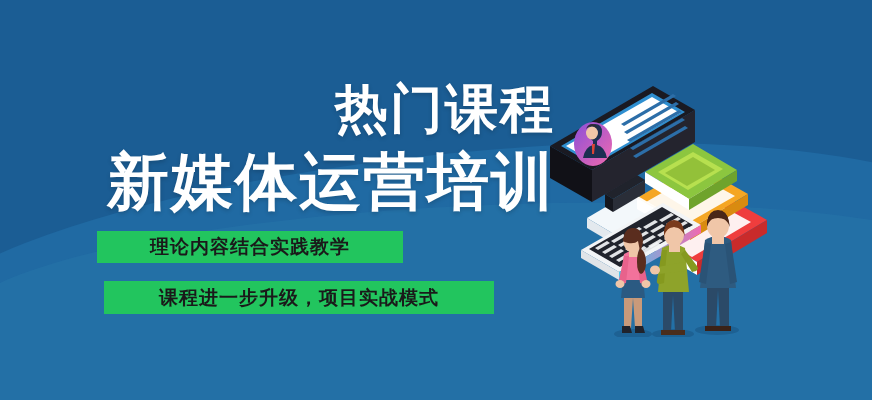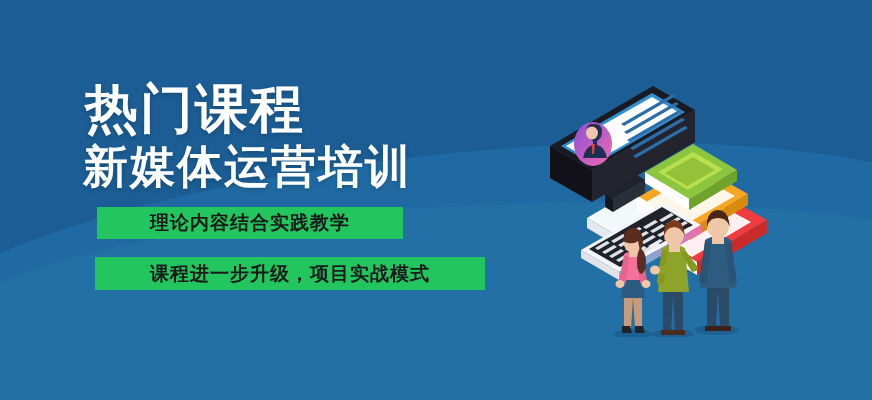--- a/index.html
+++ b/index.html
@@ -46,42 +46,43 @@
     top:82px;
     width:470px;
   }
   .headline1,.headline2{
     color:#ffffff;
     font-weight:bold;
     letter-spacing:2px;
     line-height:1;
     white-space:nowrap;
     text-shadow:0 2px 4px rgba(0,0,0,.18);
+    text-align:right;
   }
   .headline1{ font-size:53px; margin:0 0 6px 0; }
-  .headline2{ font-size:45px; margin:9px 0 16px -2px; }
+  .headline2{ font-size:62px; margin:16px 0 16px -2px; }
 
   .tagbox{
     background:#22c55e;
     color:#1a1a1a;
     font-size:19px;
     font-weight:bold;
     letter-spacing:1px;
     display:inline-block;
     text-align:center;
     white-space:nowrap;
     box-sizing:border-box;
   }
   .tagbox1{
     width:306px;height:32px;line-height:32px;
     margin:2px 0 0 12px;
   }
   .tagbox2{
     width:390px;height:33px;line-height:33px;
-    margin:18px 0 0 10px;
+    margin:18px 0 0 19px;
   }
 
   
   .illus{
     position:absolute;
     left:545px;
     top:72px;
     width:230px;
     height:265px;
   }

